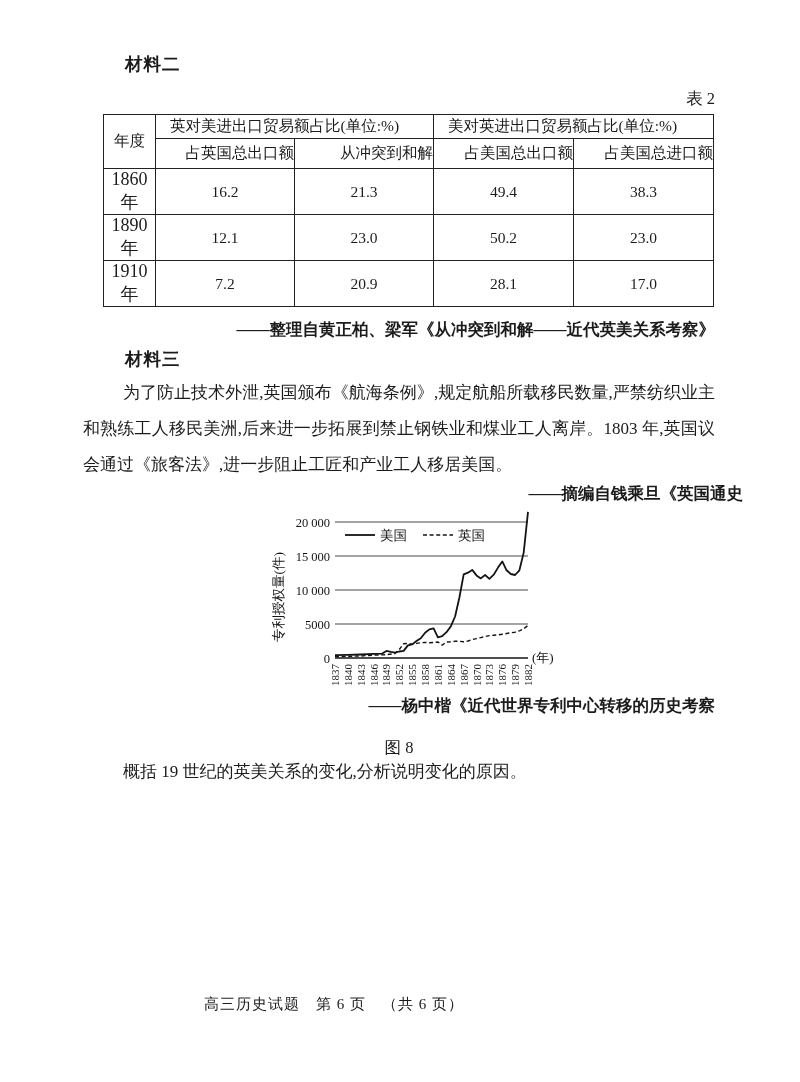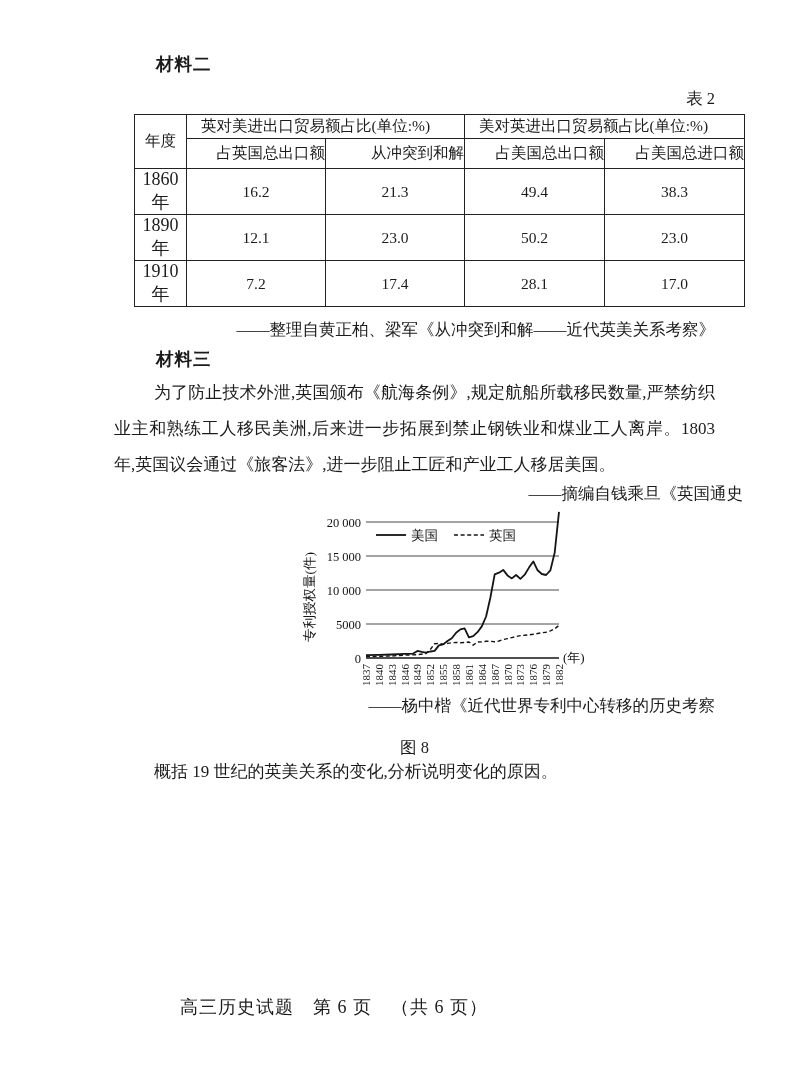--- a/index.html
+++ b/index.html
@@ -7,21 +7,21 @@
   body {
     width: 800px; height: 1082px;
     font-family: "Liberation Serif", "DejaVu Serif", serif;
     color: #1b1b1b;
     position: relative;
     overflow: hidden;
   }
   .page {
     position: relative;
     width: 800px; height: 1082px;
-    padding: 52px 85px 0 114px;
+    padding: 52px 85px 0 83px;
   }
   .material-heading {
     font-weight: bold;
     font-size: 17.5px;
     margin-left: 42px;
     letter-spacing: 1px;
     height: 22px;
   }
   .table-caption {
     text-align: right;
@@ -44,20 +44,21 @@
   }
   table.trade th.group { text-align: left; padding-left: 14px; height: 24px; }
   table.trade th.sub   { text-align: right; padding-left: 14px; height: 30px; }
   table.trade th.yearhead { text-align: center; }
   table.trade td { text-align: center; height: 32px; }
   table.trade td.yearcell { font-size: 18px; }
   .source-line {
     text-align: right;
     font-size: 16.5px;
     height: 22px;
+    font-weight: bold;
   }
   .source-1 { margin-top: 12px; }
   .material3-heading { margin-top: 6px; }
   .body-paragraph {
     margin-top: 6px;
     font-size: 17px;
     line-height: 36px;
     text-align: justify;
     text-indent: 2.35em;
   }
@@ -80,21 +81,21 @@
     margin-top: 2px;
     font-size: 17px;
     line-height: 26px;
     text-indent: 2.35em;
   }
   .footer {
     position: absolute;
     top: 995px; left: 0;
     width: 668px;
     text-align: center;
-    font-size: 18px;
+    font-size: 15px;
     letter-spacing: 1px;
   }
 </style>
 </head>
 <body>
 
 <div class="page">
 
   <div class="material-heading">材料二</div>
 
@@ -130,21 +131,21 @@
     <tr>
       <td class="yearcell">1890 年</td>
       <td>12.1</td>
       <td>23.0</td>
       <td>50.2</td>
       <td>23.0</td>
     </tr>
     <tr>
       <td class="yearcell">1910 年</td>
       <td>7.2</td>
-      <td>17.4</td>
+      <td>20.9</td>
       <td>28.1</td>
       <td>17.0</td>
     </tr>
   </tbody>
     </table>
 
   <div class="source-line source-1">——整理自黄正柏、梁军《从冲突到和解——近代英美关系考察》</div>
 
   <div class="material-heading material3-heading">材料三</div>
 

